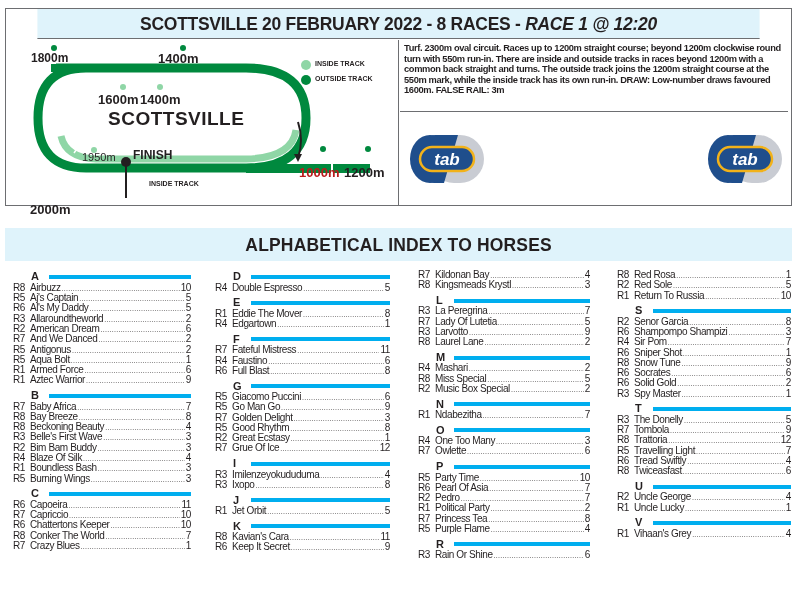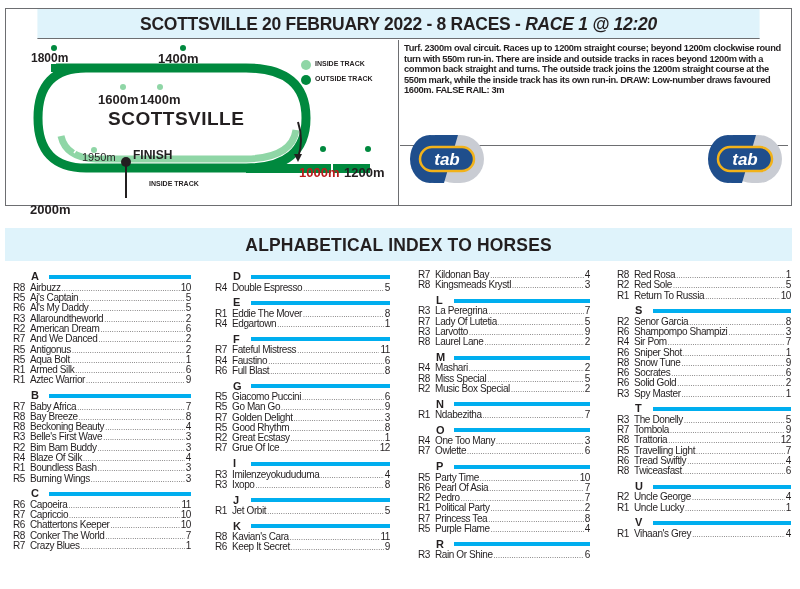--- a/index.html
+++ b/index.html
@@ -17,21 +17,21 @@
     font-family: "Liberation Sans", sans-serif; font-weight: bold; font-size: 19px;
     letter-spacing: -0.3px; color: #231f20; transform: scaleX(0.92);
   }
   .race-title .ital { font-style: italic; margin-left: 5px; }
   .race-body { position: absolute; top: 31px; left: 0; right: 0; bottom: 0; }
   .map-area {
     position: absolute; left: 0; top: 0; width: 393px; height: 166px;
     border-right: 1px solid #6d6e71;
   }
   .map-area svg { position: absolute; left: 0; top: 0; }
-  .info-area { position: absolute; left: 394px; top: 0; right: 3px; height: 106px; border-bottom: 1px solid #6d6e71; }
+  .info-area { position: absolute; left: 394px; top: 0; right: 3px; height: 72px; border-bottom: 1px solid #6d6e71; }
   .info-text {
     padding: 3px 6px 0 4px; font-size: 9.3px; line-height: 10.6px; font-weight: bold;
     color: #231f20; letter-spacing: -0.35px;
   }
   .ad-area { position: absolute; left: 394px; top: 83px; right: 0; bottom: 0; }
   .ad-text {
     position: absolute; left: 90px; width: 210px; top: 4px; text-align: center;
     font-size: 12.5px; line-height: 15.5px; font-weight: bold; font-style: italic; color: #231f20;
   }
   .tab-logo { position: absolute; top: 8px; width: 78px; height: 56px; }
@@ -213,21 +213,21 @@
       <span class="num">2</span>
     </div>
     <div class="entry">
       <span class="race">R5</span>
       <span class="name">Aqua Bolt</span>
       <span class="dots">........................................................................................................................</span>
       <span class="num">1</span>
     </div>
     <div class="entry">
       <span class="race">R1</span>
-      <span class="name">Armed Silk</span>
+      <span class="name">Armed Force</span>
       <span class="dots">........................................................................................................................</span>
       <span class="num">6</span>
     </div>
     <div class="entry">
       <span class="race">R1</span>
       <span class="name">Aztec Warrior</span>
       <span class="dots">........................................................................................................................</span>
       <span class="num">9</span>
     </div>
     <div class="gap"></div>

